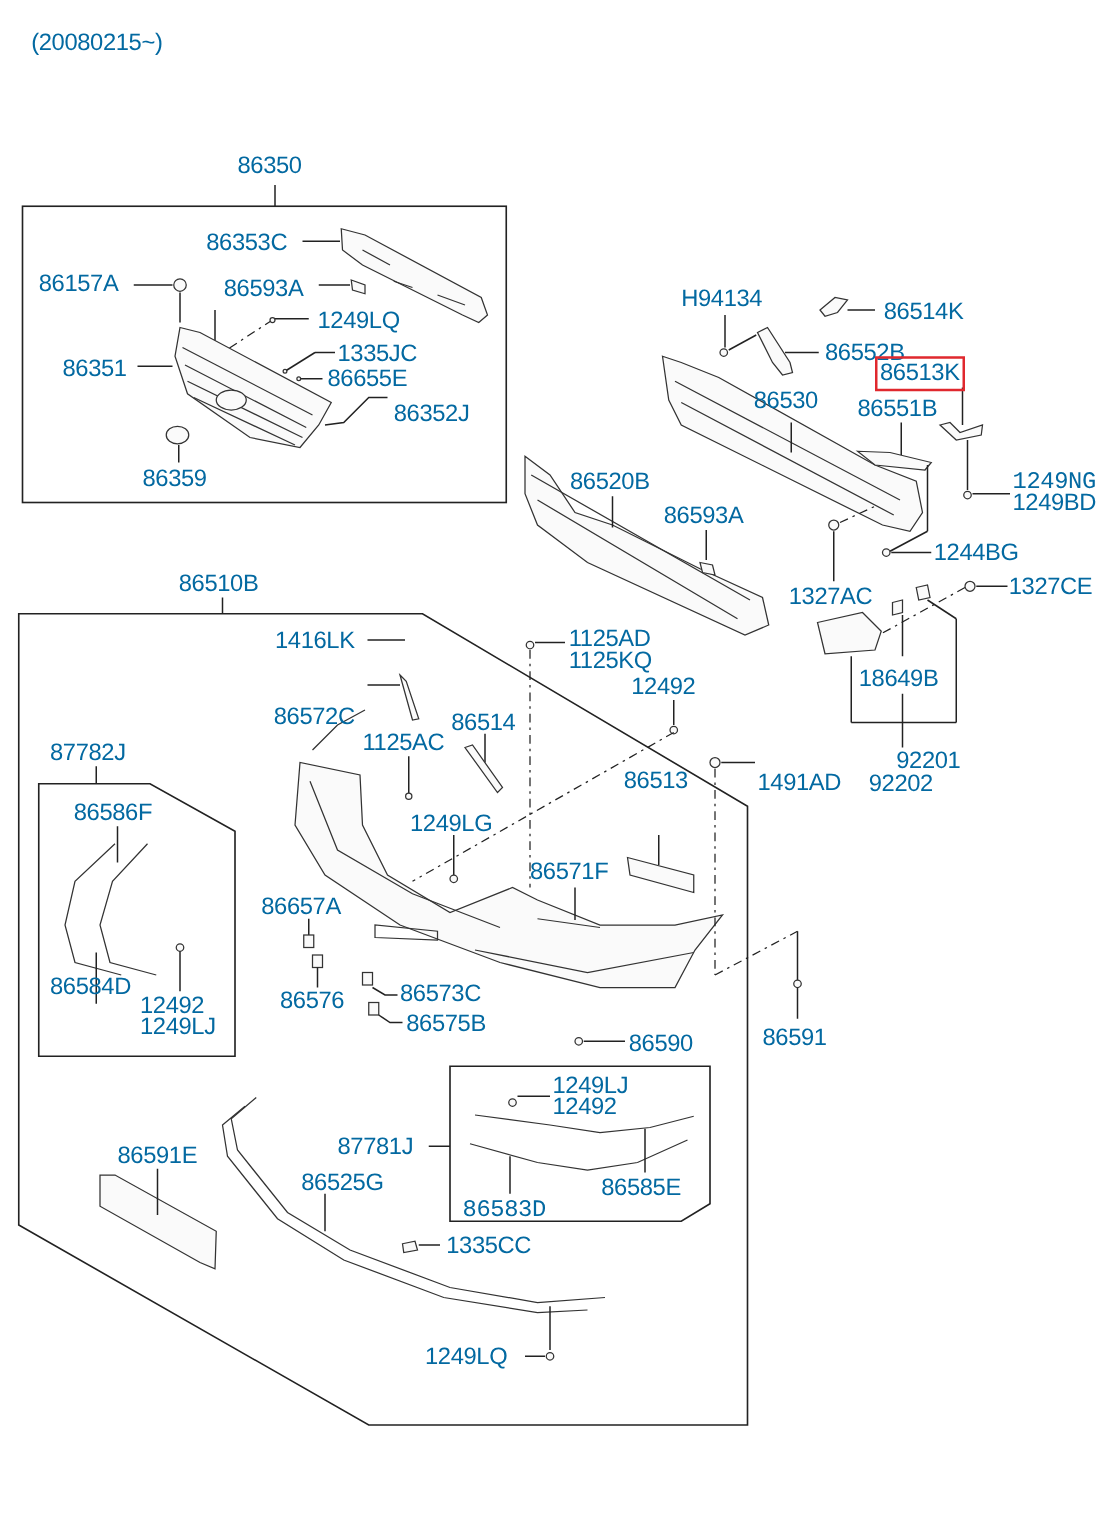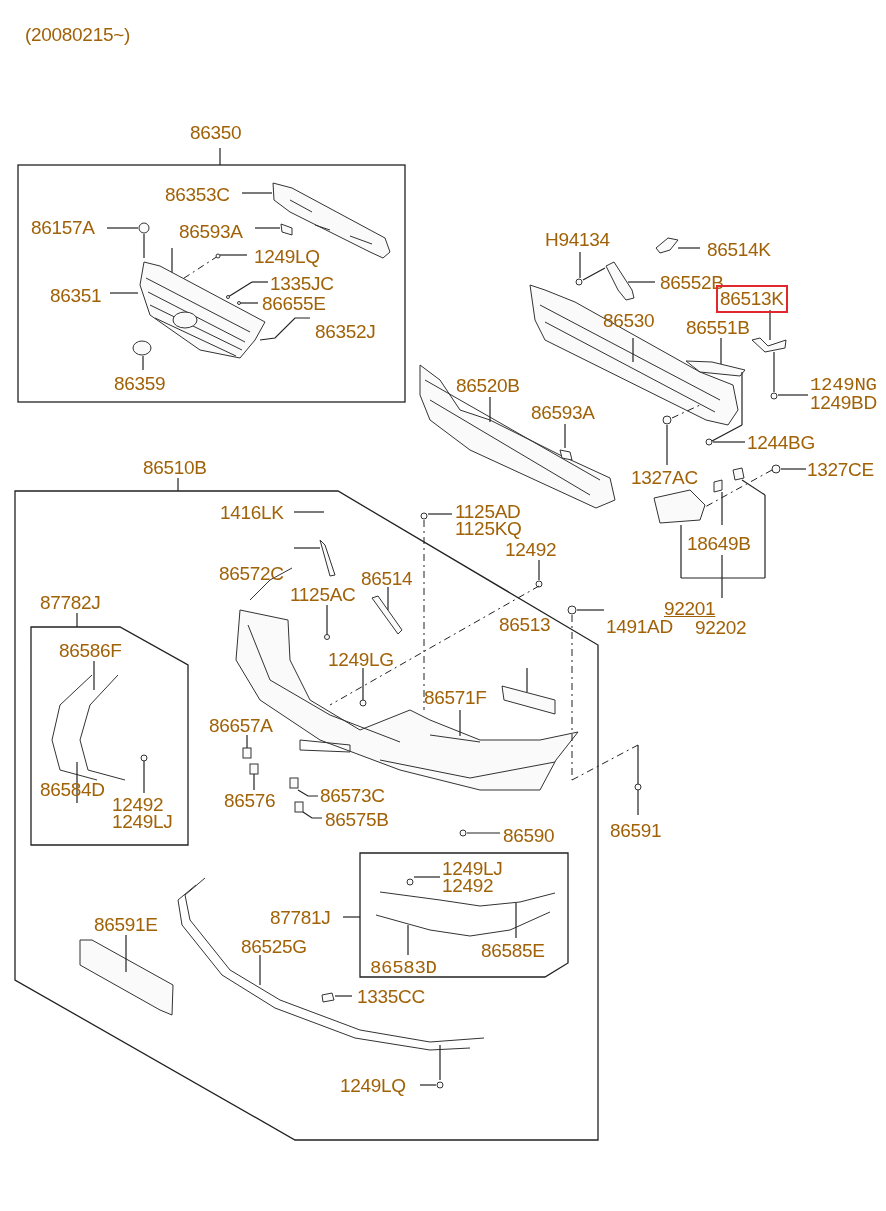--- a/index.html
+++ b/index.html
@@ -1,18 +1,18 @@
 <!DOCTYPE html>
 <html><head>
 <meta charset="utf-8">
 <style>
   html, body { margin: 0; padding: 0; background: #ffffff; }
   body { width: 886px; height: 1211px; position: relative; overflow: hidden;
          font-family: "Liberation Sans", sans-serif; color: #111; }
-  .lbl { position: absolute; font-size: 19px; line-height: 20px; white-space: nowrap; color: #a16207;
+  .lbl { position: absolute; font-size: 19px; line-height: 20px; white-space: nowrap; color: #0369a1;
          font-family: "Liberation Sans", sans-serif; letter-spacing: -0.3px; }
   .lbl2 { line-height: 19px; }
   .hl { outline: 2px solid #e0282e; outline-offset: 2px; }
   svg { position: absolute; left: 0; top: 0; }
   .ln { stroke: #222; stroke-width: 1.2; fill: none; }
   .bx { stroke: #222; stroke-width: 1.3; fill: none; }
   .dash { stroke: #222; stroke-width: 1; fill: none; stroke-dasharray: 7 4 2 4; }
   .pt { stroke: #333; stroke-width: 1; fill: #fafafa; }
   .pt2 { stroke: #333; stroke-width: 1; fill: none; }
 </style>
@@ -225,37 +225,37 @@
     <line class="ln" x1="420" y1="1085" x2="436" y2="1085"></line>
   </g>
 </svg>
 
 <div class="lbl" style="left:25px;top:25px;">(20080215~)</div>
 
 <div class="lbl" style="left:190px;top:123px;">86350</div>
 <div class="lbl" style="left:143px;top:458px;">86510B</div>
 <div class="lbl" style="left:40px;top:593px;">87782J</div>
 <div class="lbl" style="left:270px;top:908px;">87781J</div>
-<div class="lbl lbl2" style="left:664px;top:599px;text-decoration:underline;">92201</div>
+<div class="lbl lbl2" style="left:717px;top:599px;">92201</div>
 <div class="lbl lbl2" style="left:695px;top:618px;">92202</div>
 
 <div class="lbl" style="left:165px;top:185px;">86353C</div>
 <div class="lbl" style="left:31px;top:218px;">86157A</div>
 <div class="lbl" style="left:179px;top:222px;">86593A</div>
 <div class="lbl" style="left:254px;top:247px;">1249LQ</div>
 <div class="lbl" style="left:270px;top:274px;">1335JC</div>
 <div class="lbl" style="left:262px;top:294px;">86655E</div>
 <div class="lbl" style="left:50px;top:286px;">86351</div>
 <div class="lbl" style="left:315px;top:322px;">86352J</div>
 <div class="lbl" style="left:114px;top:374px;">86359</div>
 
 <div class="lbl" style="left:545px;top:230px;">H94134</div>
 <div class="lbl" style="left:707px;top:240px;">86514K</div>
 <div class="lbl" style="left:660px;top:273px;">86552B</div>
-<div class="lbl hl" style="left: 720px; top: 289px; outline-color: rgb(224, 40, 46); text-align: center;">86513K</div>
+<div class="lbl hl" style="left: 704px; top: 289px; outline-color: rgb(224, 40, 46); text-align: center;">86513K</div>
 <div class="lbl" style="left:603px;top:311px;">86530</div>
 <div class="lbl" style="left:686px;top:318px;">86551B</div>
 <div class="lbl lbl2" style="left:810px;top:376px;font-family:Liberation Mono, monospace;">1249NG</div>
 <div class="lbl lbl2" style="left:810px;top:393px;">1249BD</div>
 <div class="lbl" style="left:456px;top:376px;">86520B</div>
 <div class="lbl" style="left:531px;top:403px;">86593A</div>
 <div class="lbl" style="left:747px;top:433px;">1244BG</div>
 <div class="lbl" style="left:631px;top:468px;">1327AC</div>
 <div class="lbl" style="left:807px;top:460px;">1327CE</div>
 <div class="lbl" style="left:687px;top:534px;">18649B</div>

